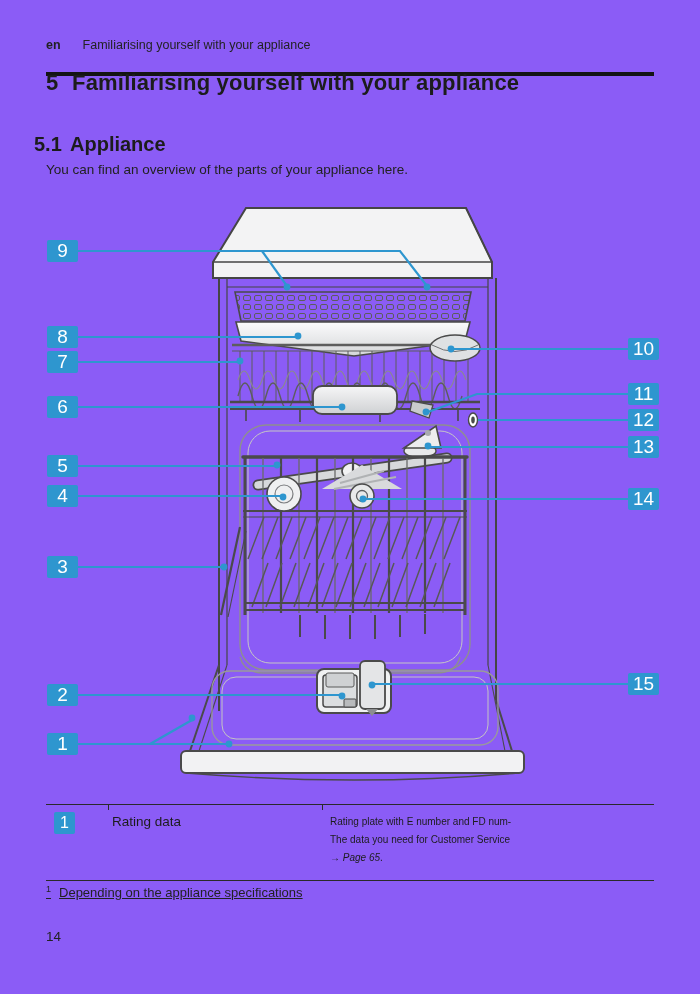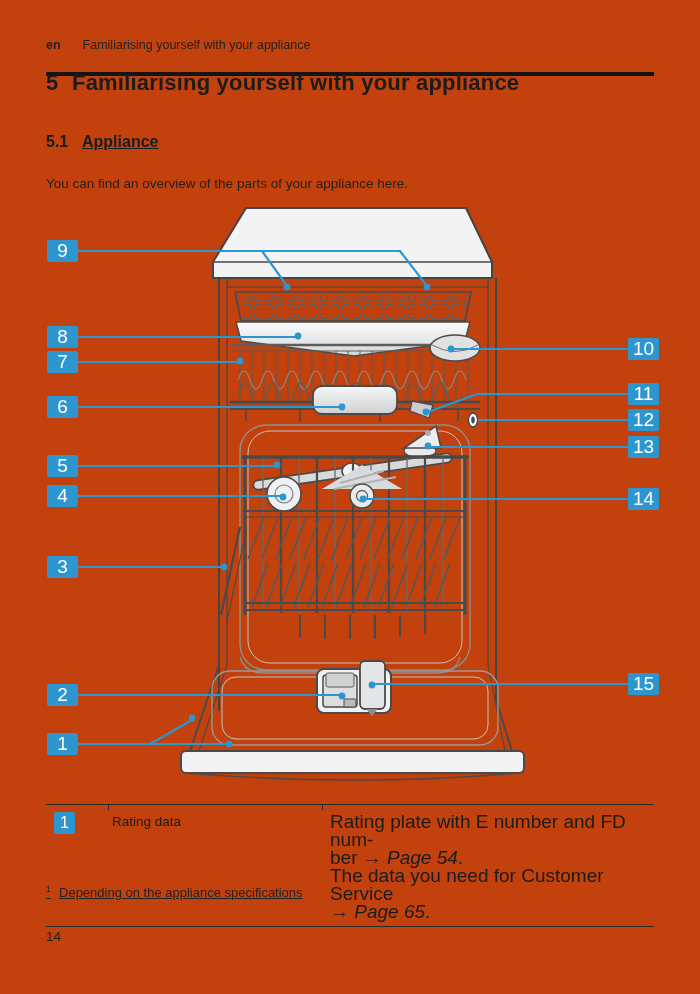--- a/index.html
+++ b/index.html
@@ -1,44 +1,44 @@
 <!DOCTYPE html>
 <html><head>
 <meta charset="utf-8">
 <style>
   * { margin:0; padding:0; box-sizing:border-box; }
   html,body { background:#ffffff; }
   .page {
-    position:relative; width:700px; height:994px; background:#c2410c;
+    position:relative; width:700px; height:994px; background:#8b5cf6;
     font-family:"Liberation Sans", sans-serif; color:#1c1c1c; overflow:hidden;
   }
   
   .running-head { position:absolute; top:38px; left:46px; font-size:12.5px; color:#222; }
   .running-head .lang { font-weight:bold; margin-right:22px; }
   .rule-thick { position:absolute; top:72px; left:46px; width:608px; height:4px; background:#141414; }
   
   .h1 { position:absolute; top:70px; left:46px; font-size:22px; font-weight:bold; letter-spacing:0.2px; white-space:nowrap; }
   .h1 .num { display:inline-block; min-width:26px; }
-  .h2 { position:absolute; top:133px; left:46px; font-size:16px; font-weight:bold; white-space:nowrap;text-decoration:underline; }
+  .h2 { position:absolute; top:133px; left:34px; font-size:20px; font-weight:bold; white-space:nowrap; }
   .h2 .num { display:inline-block; min-width:36px; }
-  .intro { position:absolute; top:162px; left:46px; font-size:13.5px; color:#222;margin-top:14px; }
+  .intro { position:absolute; top:162px; left:46px; font-size:13.5px; color:#222; }
   
   .diagram { position:absolute; top:195px; left:0px; width:700px; height:600px; }
   .callout-num { font-size:19px; fill:#ffffff; text-anchor:middle; font-family:"Liberation Sans", sans-serif; }
   
   .parts-table { position:absolute; top:804px; left:46px; width:608px; border-top:1.5px solid #2a2a2a; border-bottom:1.5px solid #2a2a2a; }
   .tick { position:absolute; top:0; width:1px; height:5px; background:#2a2a2a; }
   .t-row { display:grid; grid-template-columns:62px 214px 1fr; padding:6px 0 5px 0; min-height:75px; }
   .badge {
     width:21px; height:22px; margin-left:8px; margin-top:1px;
     color:#fff; font-size:16px; display:flex; align-items:center; justify-content:center;
     border-radius:2px;
   }
   .cell-name { font-size:13.5px; line-height:18px; padding-left:4px; padding-top:2px; }
-  .cell-desc { font-size:19px; line-height:18px; padding-left:8px; padding-top:2px; }
+  .cell-desc { font-size:10px; line-height:18px; padding-left:8px; padding-top:2px; }
   .xref { font-style:italic; }
   
   .footnote { position:absolute; top:885px; left:46px; font-size:13px; color:#222;text-decoration:underline; }
   .footnote sup { font-size:9px; margin-right:8px; vertical-align:top; position:relative; top:-1px; }
   .page-num { position:absolute; top:929px; left:46px; font-size:13.5px; color:#222; }
 </style>
 </head>
 <body>
 
 <div class="page">
@@ -288,21 +288,20 @@
   <div class="parts-table">
     <div class="tick" style="left:62px;"></div>
     <div class="tick" style="left:276px;"></div>
     <div class="t-row">
       <div>
         <div class="badge" style="background:#2E96CF;">1</div>
       </div>
       <div class="cell-name">Rating data</div>
       <div class="cell-desc">
         <div>Rating plate with E number and FD num-</div>
-        <div><span>ber </span><span class="xref">→ Page 54</span><span>.</span></div>
         <div>The data you need for Customer Service</div>
         <div><span class="xref">→ Page 65</span><span>.</span></div>
       </div>
     </div>
   </div>
 
   <div class="footnote">
     <sup>1</sup><span>Depending on the appliance specifications</span>
   </div>
 

